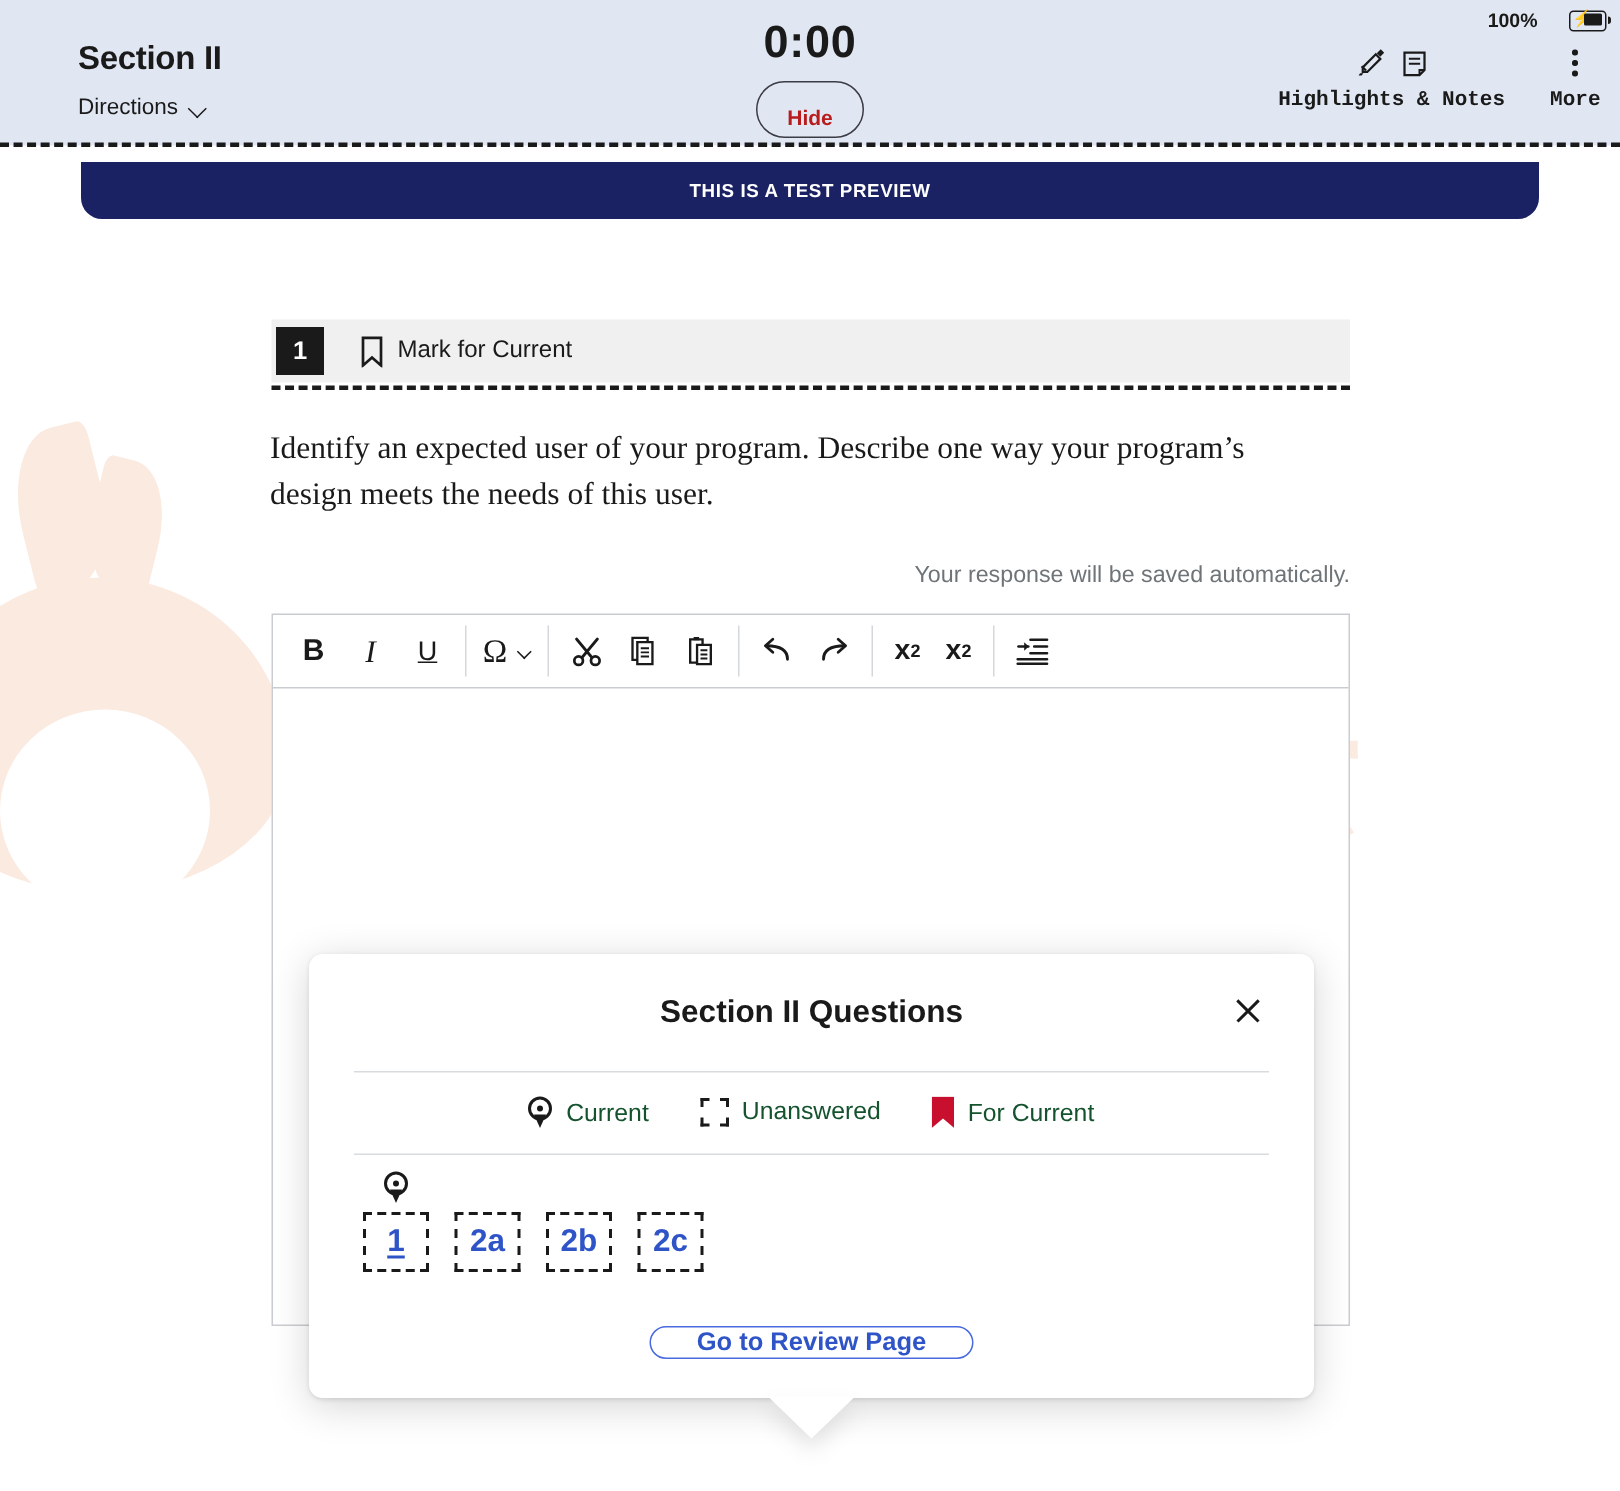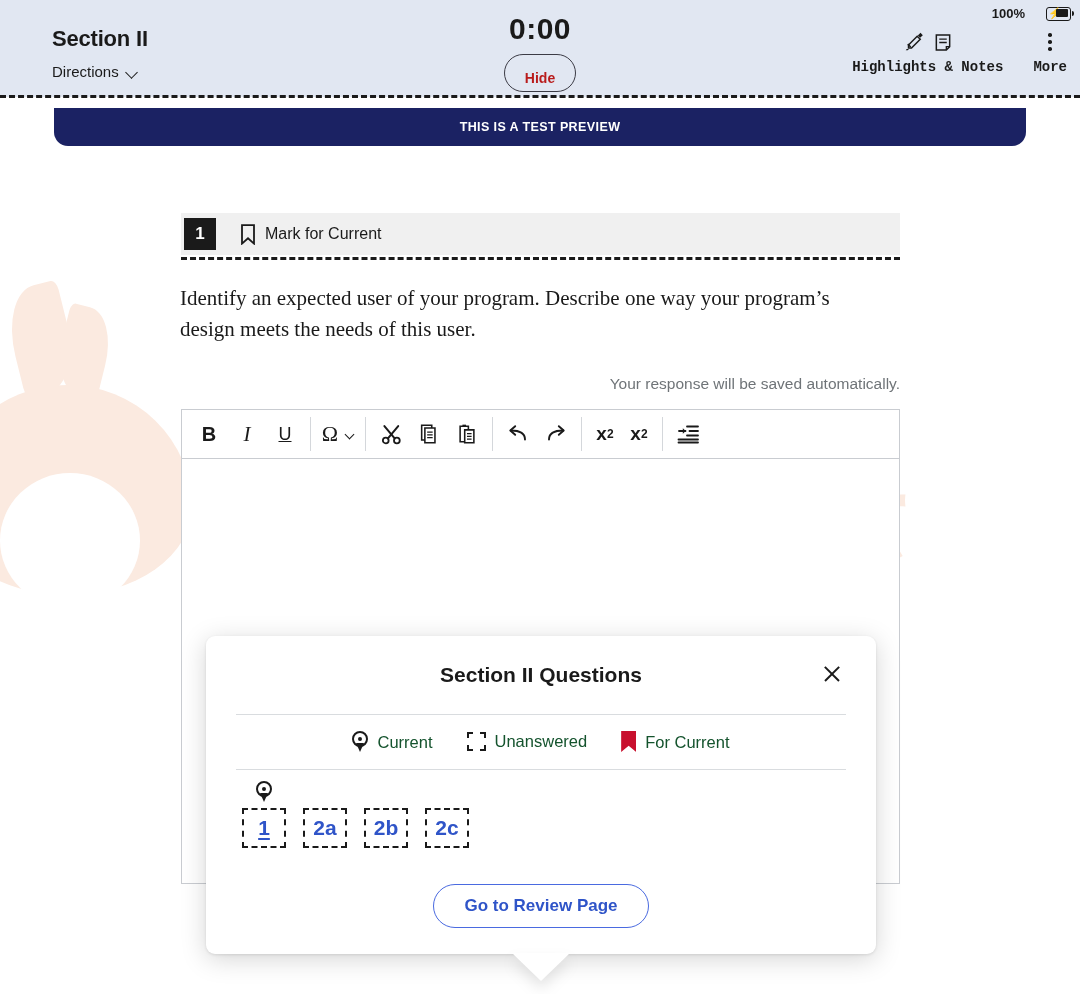--- a/index.html
+++ b/index.html
@@ -551,21 +551,21 @@
     padding: 36px 0 0;
   }
   .review-btn {
     border: 1.8px solid #4a6ae0;
     border-radius: 24px;
     background: #ffffff;
     color: #2F54C8;
     font-family: "Liberation Sans", sans-serif;
     font-size: 17px;
     font-weight: 700;
-    padding: 11px 30px;
+    padding: 0 30px;
     cursor: pointer;
   }
 </style>
 </head>
 <body>
 
 <div class="watermark">
   <div class="wm-logo">
     <div class="body"></div>
     <div class="notch"></div>

